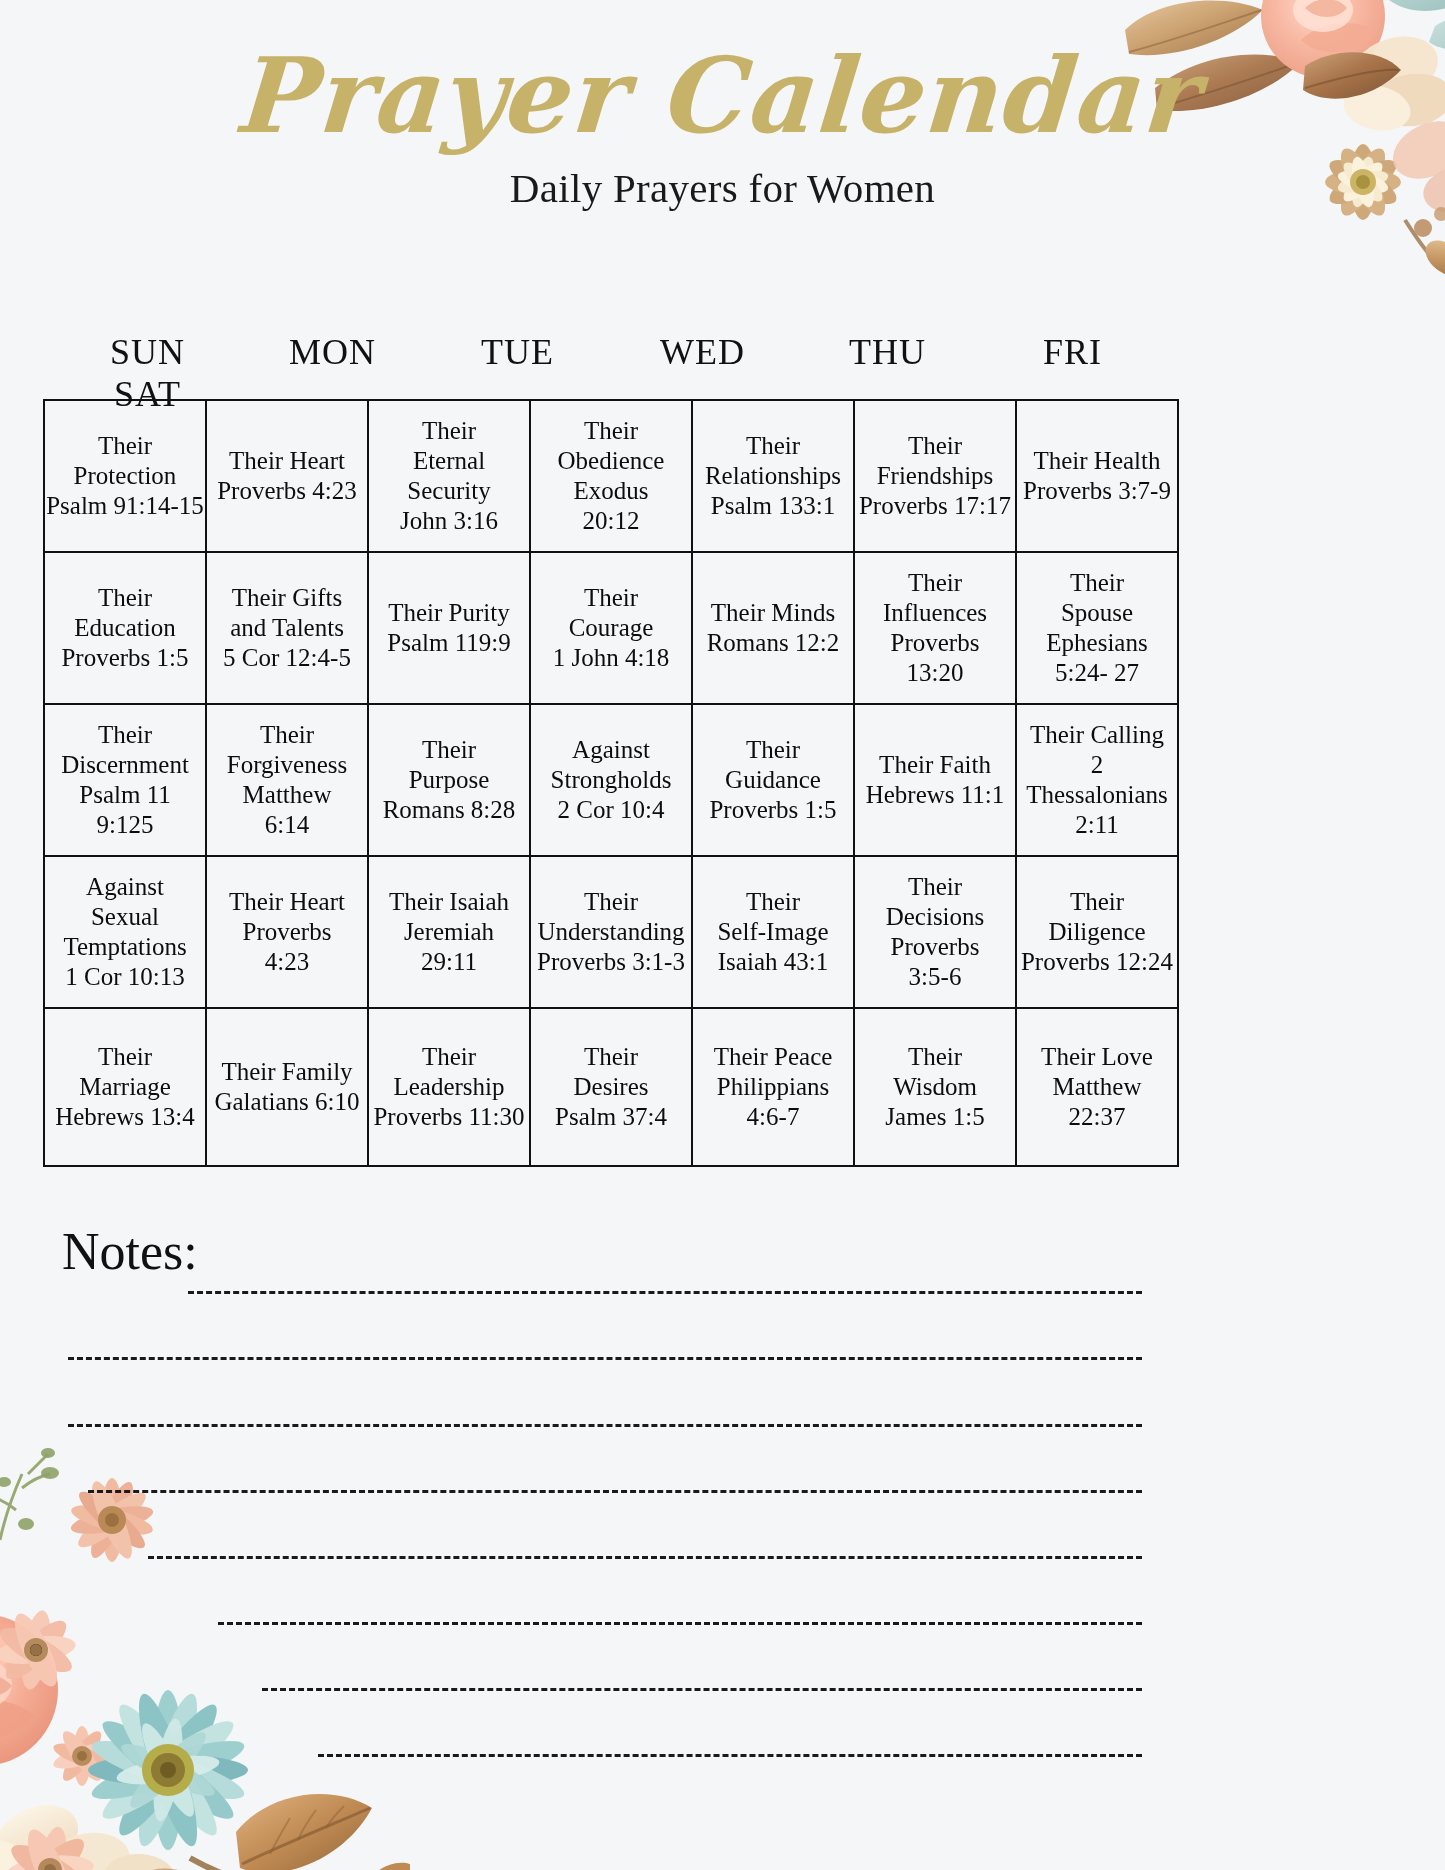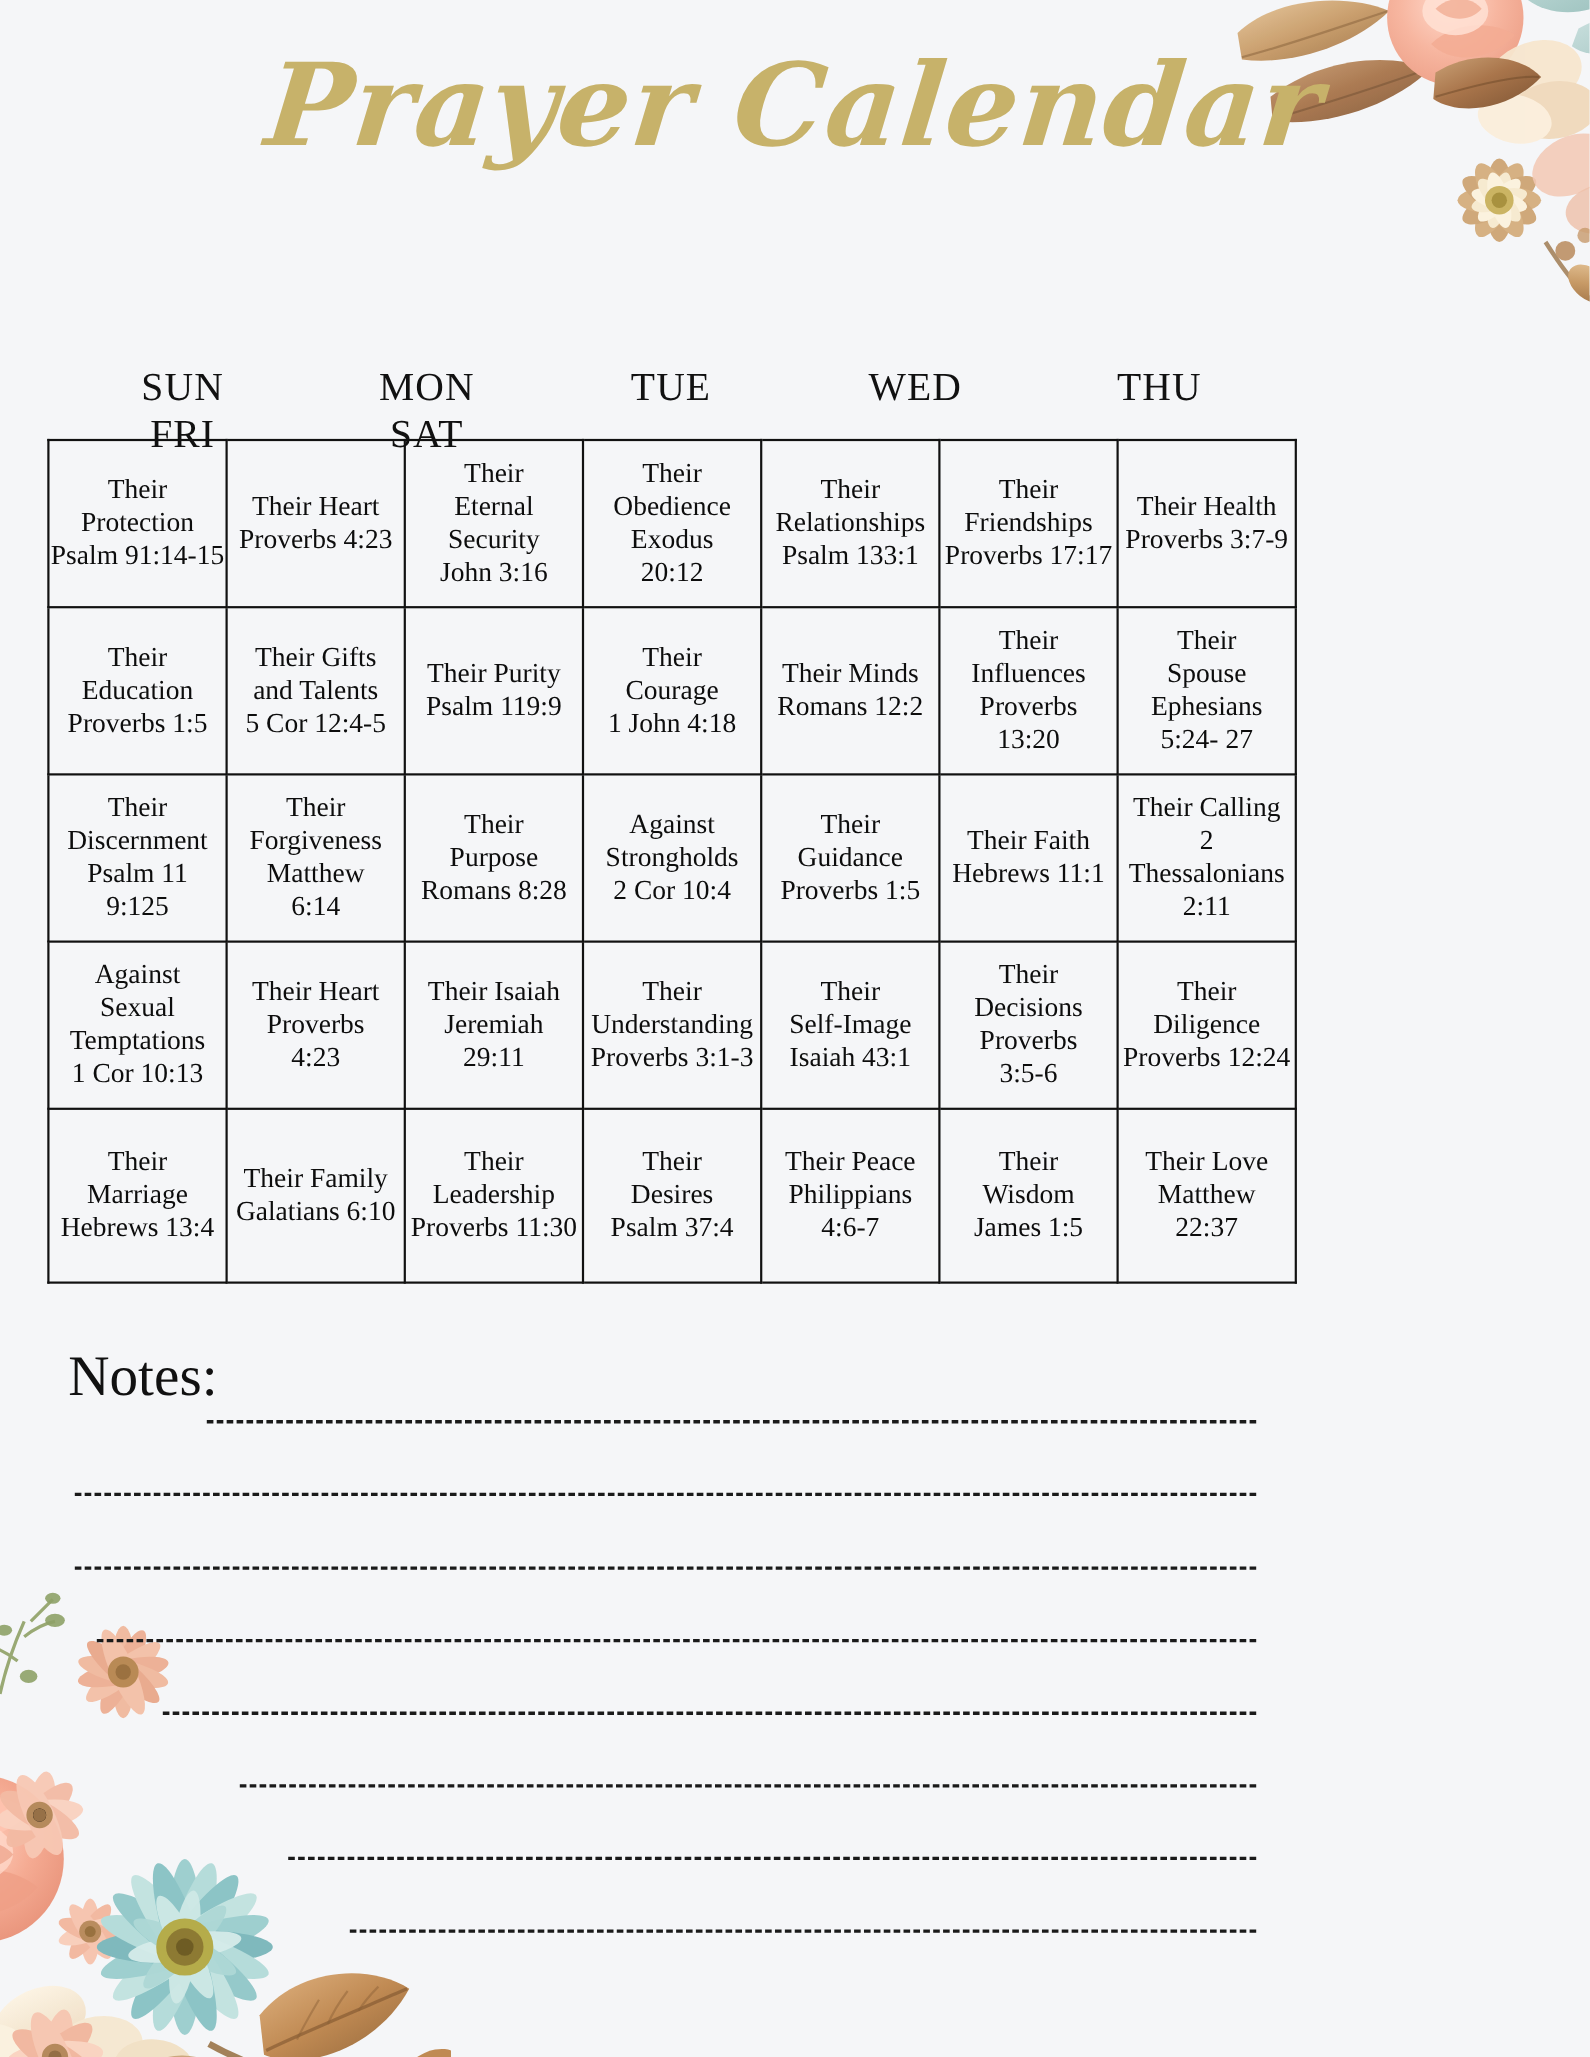--- a/index.html
+++ b/index.html
@@ -66,21 +66,21 @@
     letter-spacing: 0.3px;
   }
 
   
   .day-header-row {
     position: absolute;
     top: 331px;
     left: 55px;
     width: 1110px;
     display: grid;
-    grid-template-columns: repeat(5, 1fr);
+    grid-template-columns: repeat(6, 1fr);
     z-index: 2;
   }
   .day-header {
     text-align: center;
     font-family: "Liberation Serif", "DejaVu Serif", serif;
     font-size: 36px;
     color: #111;
     letter-spacing: 1px;
   }
 
@@ -228,20 +228,21 @@
       <path d="M400 250 C414 272 428 292 448 308" stroke="#9a7448" stroke-width="4" fill="none" opacity="0.8"></path>
       <ellipse cx="440" cy="288" rx="22" ry="14" fill="url(#tanLeaf)" transform="rotate(38 440 288)"></ellipse>
       <ellipse cx="470" cy="262" rx="20" ry="13" fill="url(#brownLeaf)" transform="rotate(-22 470 262)"></ellipse>
       <circle cx="418" cy="258" r="9" fill="#b9895c" opacity="0.85"></circle>
       <circle cx="436" cy="244" r="7" fill="#c79a6b" opacity="0.8"></circle>
     </svg>
   </div>
 
   <div class="title-wrap">
     <h1 class="main-title">Prayer Calendar</h1>
+    <p class="subtitle">Daily Prayers for Women</p>
   </div>
 
   <div class="day-header-row">
     <div class="day-header">SUN</div>
     <div class="day-header">MON</div>
     <div class="day-header">TUE</div>
     <div class="day-header">WED</div>
     <div class="day-header">THU</div>
     <div class="day-header">FRI</div>
     <div class="day-header">SAT</div>

